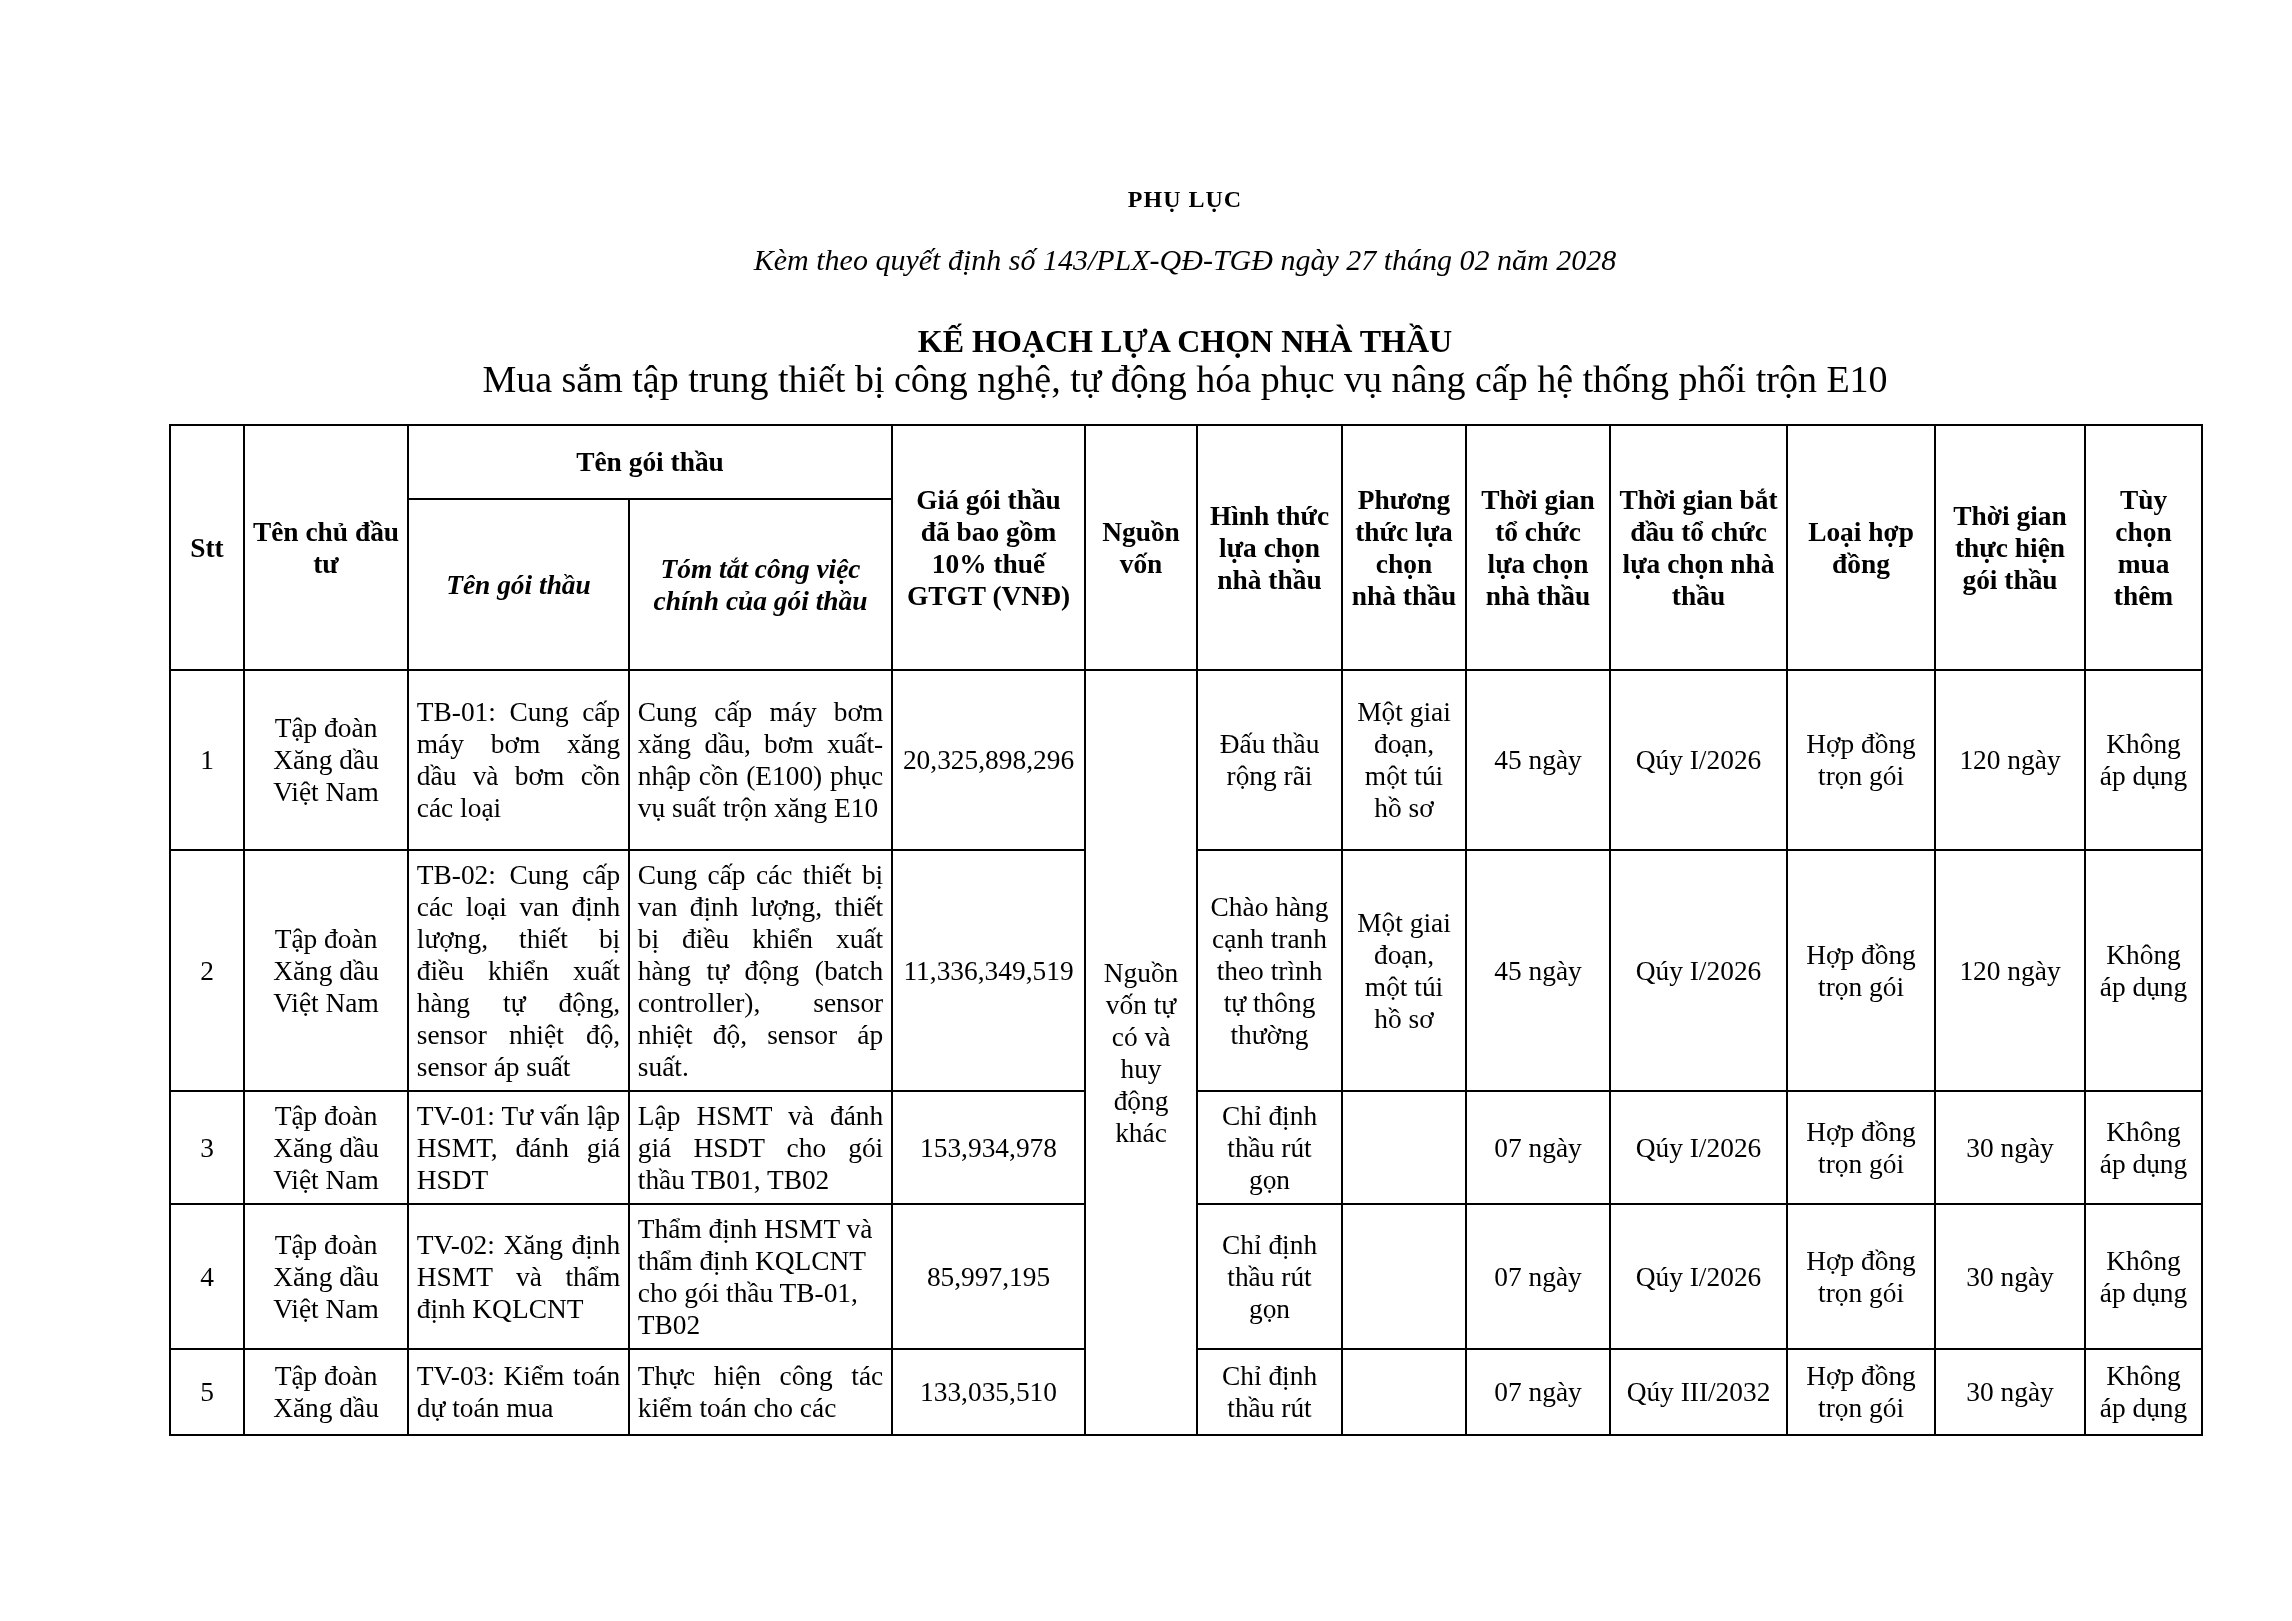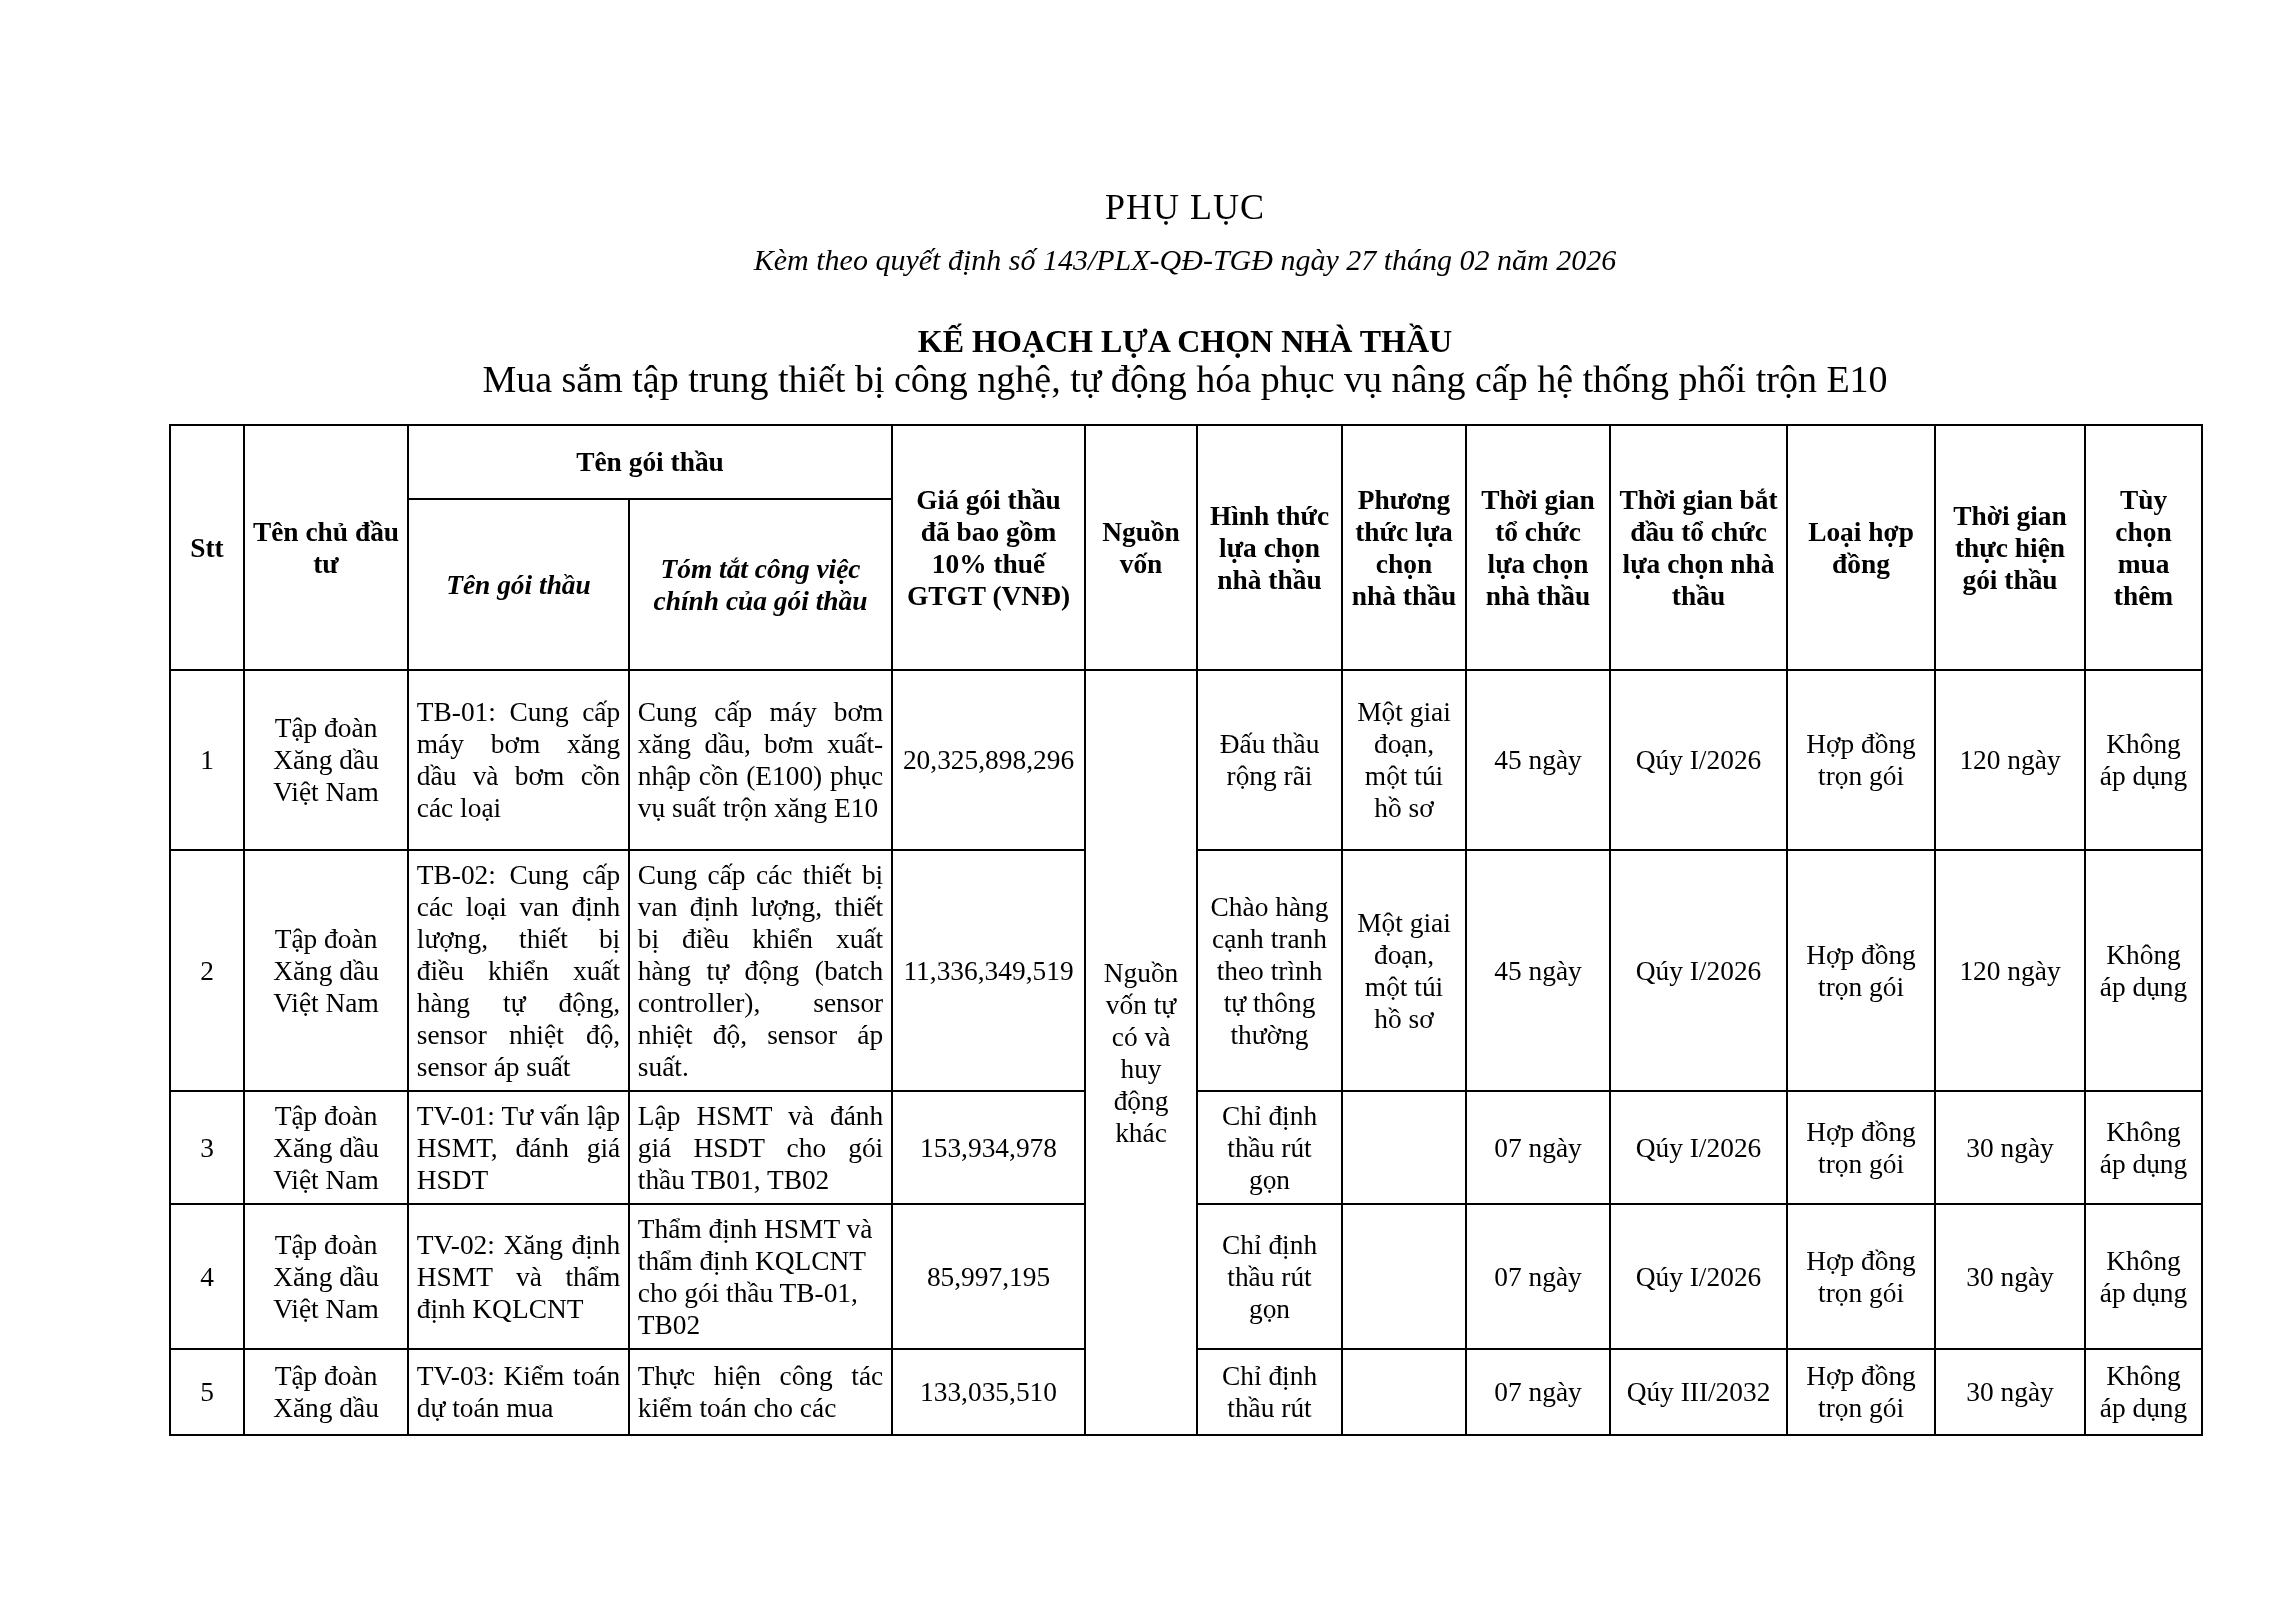--- a/index.html
+++ b/index.html
@@ -8,21 +8,21 @@
     background:#ffffff;
     position:relative;
     overflow:hidden;
     font-family:"Liberation Serif","DejaVu Serif",serif;
     color:#000;
   }
   .headline{
     position:absolute;left:169px;width:2032px;
     text-align:center;white-space:nowrap;
   }
-  #doc-title{top:186px;font-size:36px;font-weight:normal;letter-spacing:1px;}
+  #doc-title{top:186px;font-size:24px;font-weight:bold;letter-spacing:1px;}
   #doc-subtitle{top:243px;font-size:30px;font-style:italic;}
   #doc-heading{top:323px;font-size:32px;font-weight:bold;}
   #doc-subheading{top:357px;font-size:38px;}
 
   table#plan{
     position:absolute;left:169px;top:424px;
     width:2032px;
     border-collapse:collapse;
     table-layout:fixed;
     border:2.9px solid #000;
@@ -49,21 +49,21 @@
   #plan td.c .cb{text-align:center;}
   #plan td.just .cb{text-align:justify;}
   #plan td.left .cb{text-align:left;}
   #plan td.num .cb{white-space:nowrap;text-align:center;}
   .cb{width:100%;}
 </style>
 </head>
 <body>
 
 <div class="headline" id="doc-title">PHỤ LỤC</div>
-<div class="headline" id="doc-subtitle">Kèm theo quyết định số 143/PLX-QĐ-TGĐ ngày 27 tháng 02 năm 2026</div>
+<div class="headline" id="doc-subtitle">Kèm theo quyết định số 143/PLX-QĐ-TGĐ ngày 27 tháng 02 năm 2028</div>
 <div class="headline" id="doc-heading">KẾ HOẠCH LỰA CHỌN NHÀ THẦU</div>
 <div class="headline" id="doc-subheading">Mua sắm tập trung thiết bị công nghệ, tự động hóa phục vụ nâng cấp hệ thống phối trộn E10</div>
 
 <table id="plan">
   <colgroup>
     <col style="width:74px">
       <col style="width:164px">
       <col style="width:221px">
       <col style="width:263px">
     <col style="width:193px">

